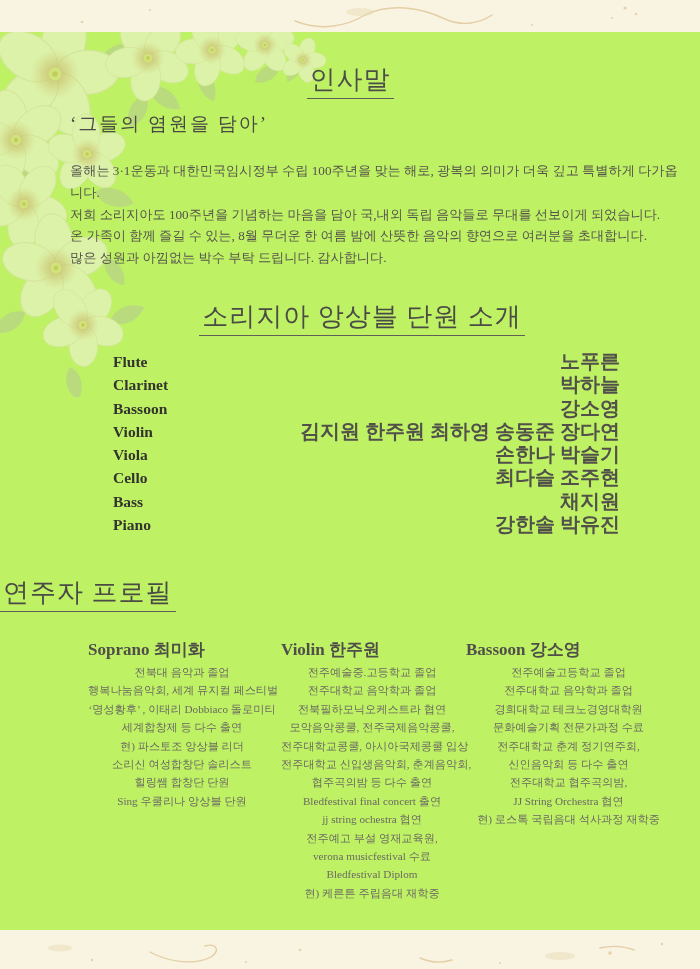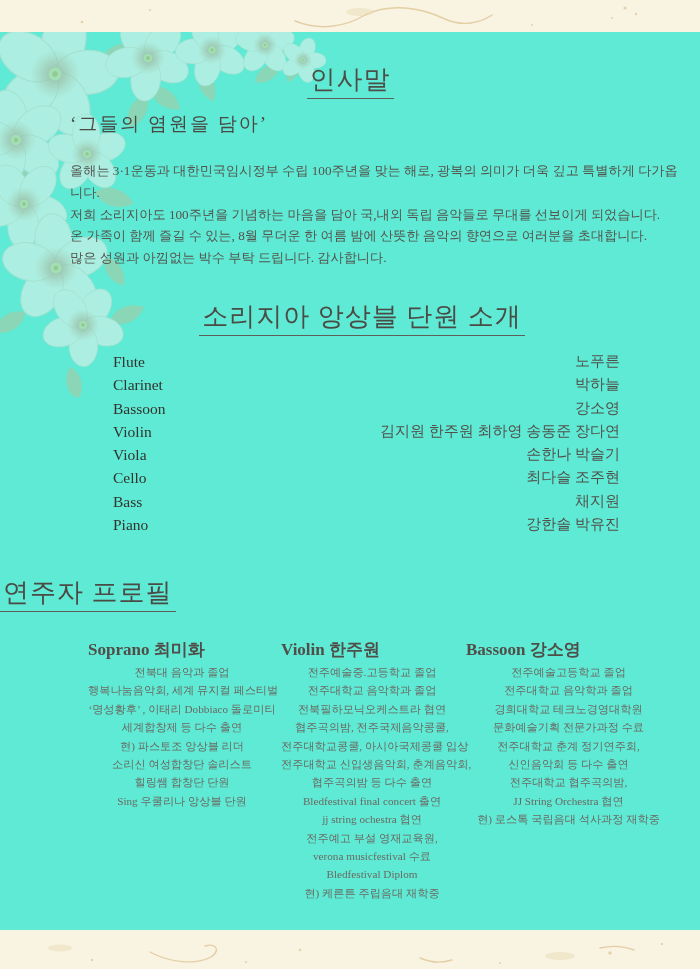--- a/index.html
+++ b/index.html
@@ -8,21 +8,21 @@
     font-family:"Liberation Serif","DejaVu Serif",serif;
     -webkit-font-smoothing:antialiased;
   }
   .page{
     position:relative;width:700px;height:969px;
     background:#f9f4e2;overflow:hidden;
   }
   .texture{position:absolute;left:0;top:0;z-index:0;}
   .content{
     position:absolute;left:0;top:32px;width:700px;height:898px;
-    background:#5eead4;overflow:hidden;z-index:1;
+    background:#bef264;overflow:hidden;z-index:1;
   }
   .flowers{position:absolute;left:0;top:0;pointer-events:none;}
 
   .h1{
     position:absolute;top:33px;left:0;width:700px;text-align:center;
     font-size:26px;line-height:30px;color:#4e4e49;letter-spacing:1px;font-weight:400;margin:0;
   }
   .h2-members{
     position:absolute;top:258px;left:0;width:700px;text-align:center;
     font-size:26px;line-height:30px;color:#4b4b46;letter-spacing:1px;font-weight:400;margin:12px;
@@ -36,23 +36,23 @@
   .quote{
     position:absolute;top:79px;left:70px;
     font-size:19px;line-height:26px;color:#4a4a45;letter-spacing:2px;font-family:Liberation Serif, serif;
   }
   .para{
     position:absolute;top:128px;left:70px;width:615px;
     font-size:13.2px;line-height:21.8px;color:#55534d;
   }
 
   .member-list{position:absolute;top:318px;left:113px;width:507px;}
-  .mrow{display:flex;justify-content:space-between;height:23.3px;line-height:23.3px;}
+  .mrow{display:flex;justify-content:space-between;height:23.3px;line-height:23.3px;font-weight:bold;}
   .mrow .instr{font-size:15.5px;color:#33332f;}
-  .mrow .names{font-size:15px;color:#52504b;}
+  .mrow .names{font-size:20px;color:#52504b;}
 
   .col{position:absolute;top:607px;}
   .col1{left:88px;width:188px;}
   .col2{left:281px;width:182px;}
   .col3{left:466px;width:205px;}
   .phead{font-size:17px;line-height:22px;color:#504e49;margin-bottom:2px;font-weight:bold;}
   .pl{font-size:11.2px;line-height:18.4px;color:#6b6963;white-space:nowrap;text-align:center;}
 </style>
 </head>
 <body>
@@ -201,21 +201,21 @@
       <div class="pl">소리신 여성합창단 솔리스트</div>
       <div class="pl">힐링쌤 합창단 단원</div>
       <div class="pl">Sing 우쿨리나 앙상블 단원</div>
     </div>
 
     <div class="col col2">
       <div class="phead">Violin 한주원</div>
       <div class="pl">전주예술중.고등학교 졸업</div>
       <div class="pl">전주대학교 음악학과 졸업</div>
       <div class="pl">전북필하모닉오케스트라 협연</div>
-      <div class="pl">협주곡의밤, 전주국제음악콩쿨,</div>
+      <div class="pl">모악음악콩쿨, 전주국제음악콩쿨,</div>
       <div class="pl">전주대학교콩쿨, 아시아국제콩쿨 입상</div>
       <div class="pl">전주대학교 신입생음악회, 춘계음악회,</div>
       <div class="pl">협주곡의밤 등 다수 출연</div>
       <div class="pl">Bledfestival final concert 출연</div>
       <div class="pl">jj string ochestra 협연</div>
       <div class="pl">전주예고 부설 영재교육원,</div>
       <div class="pl">verona musicfestival 수료</div>
       <div class="pl">Bledfestival Diplom</div>
       <div class="pl">현) 케른튼 주립음대 재학중</div>
     </div>

